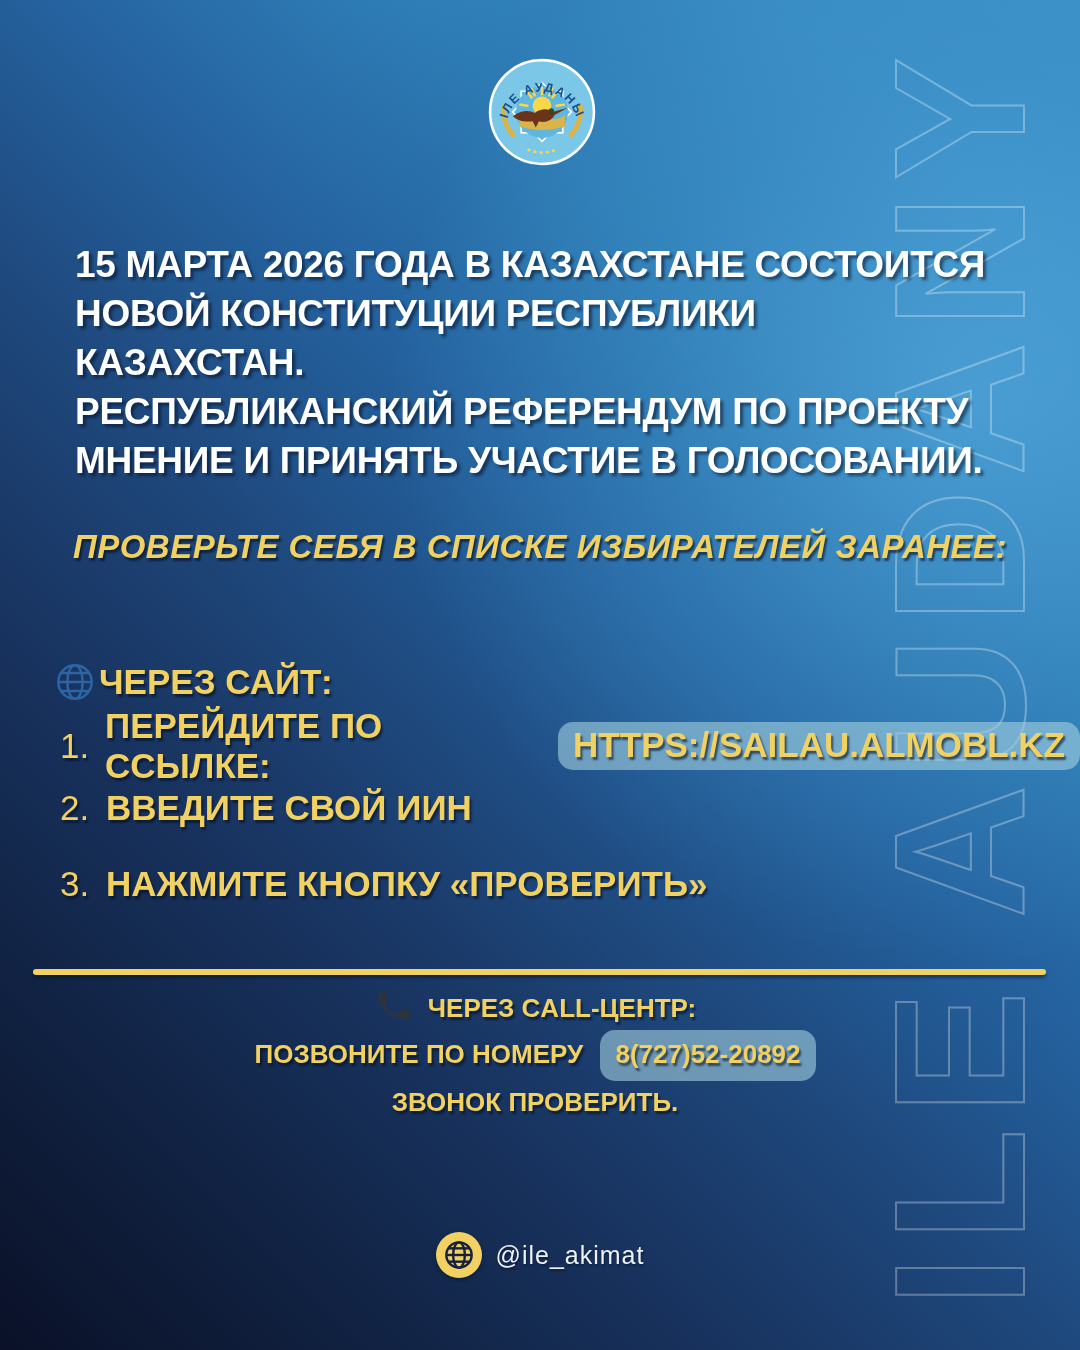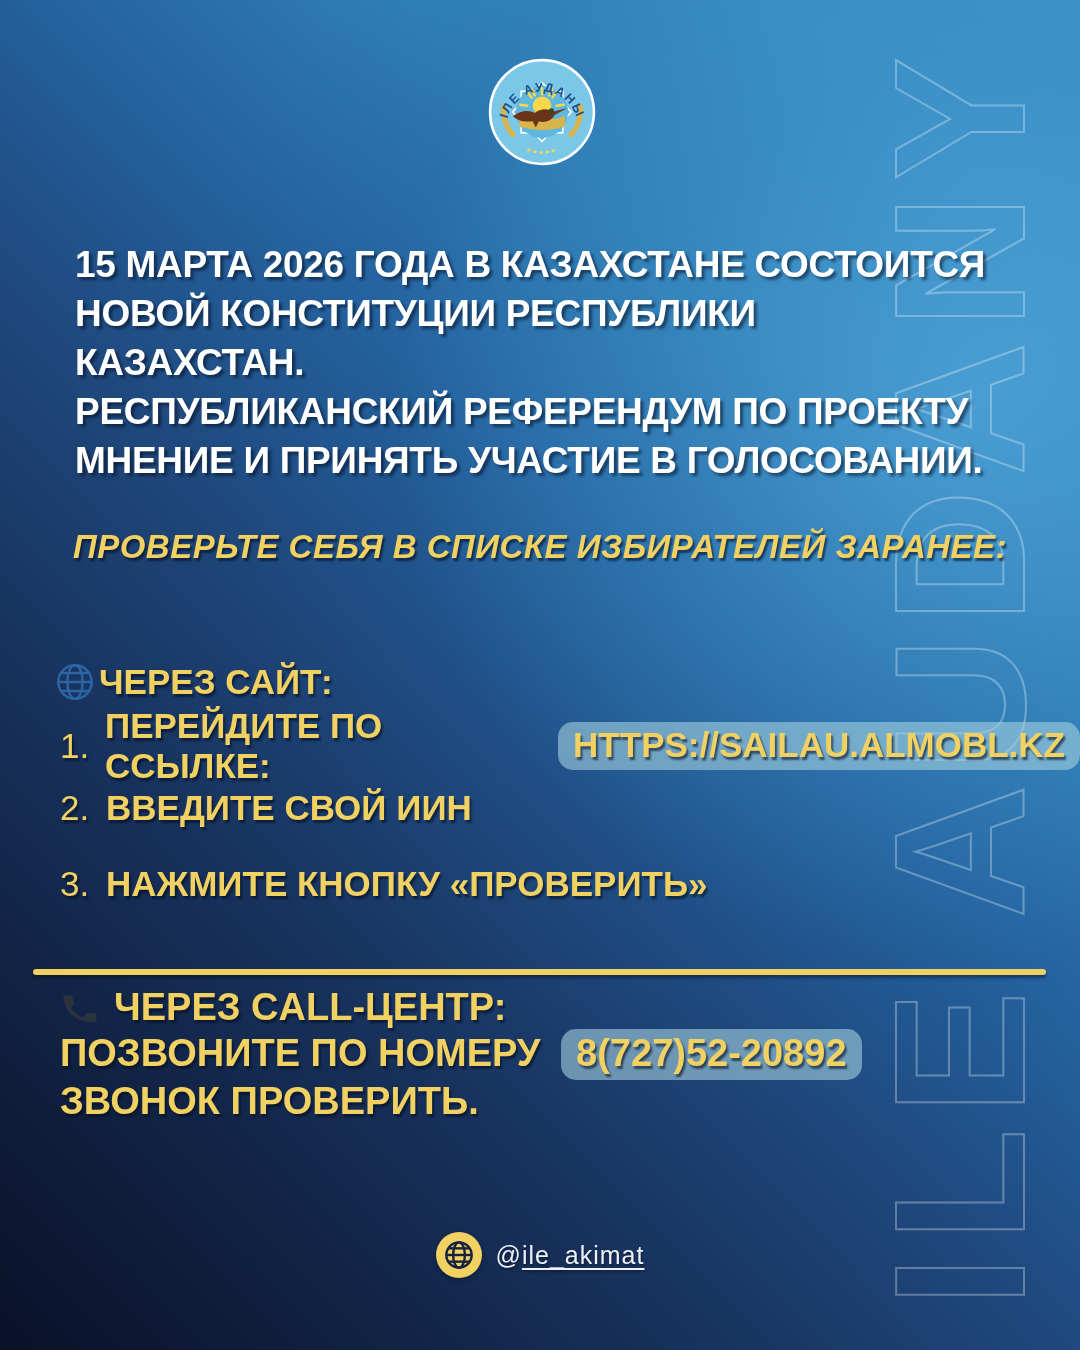--- a/index.html
+++ b/index.html
@@ -54,38 +54,38 @@
   }
   
   .divider{
     position:absolute; left:33px; top:969px; width:1013px; height:6px;
     background:#f2d163; border-radius:3px;
     box-shadow:0 3px 3px rgba(5,15,35,0.45);
   }
   
   .callcenter{
     position:absolute; right:70px; top:986px; width:950px;
-    text-align:left; font-size:38px; line-height:43px;
+    text-align:center; font-size:26px; line-height:43px;
   }
   .callcenter .row{white-space:nowrap;}
   .phone-ic{width:40px;height:40px;display:inline-block;vertical-align:-9px;margin-right:14px;}
   
   .footer{
     position:absolute; left:0; top:1232px; width:100%;
     display:flex; justify-content:center; align-items:center; gap:14px;
   }
   .badge{
     width:46px;height:46px;border-radius:50%;
     background:#f2d163; display:flex;align-items:center;justify-content:center;
     box-shadow:0 2px 4px rgba(5,15,35,0.4);
   }
   .badge svg{width:32px;height:32px;}
   .handle{color:#edf1f8; font-size:25px; letter-spacing:1px; font-weight:400;
           text-shadow:1px 2px 2px rgba(5,15,35,0.5);}
-  .handle .uname{text-decoration:underline; text-underline-offset:4px;margin-top:27px;}
+  .handle .uname{text-underline-offset:4px;margin-top:27px;}
 </style>
 </head>
 <body>
 
 <div class="poster">
 
   <div class="watermark">ILE AUDANY</div>
 
   <div class="logo">
     <svg viewBox="0 0 104 104">

